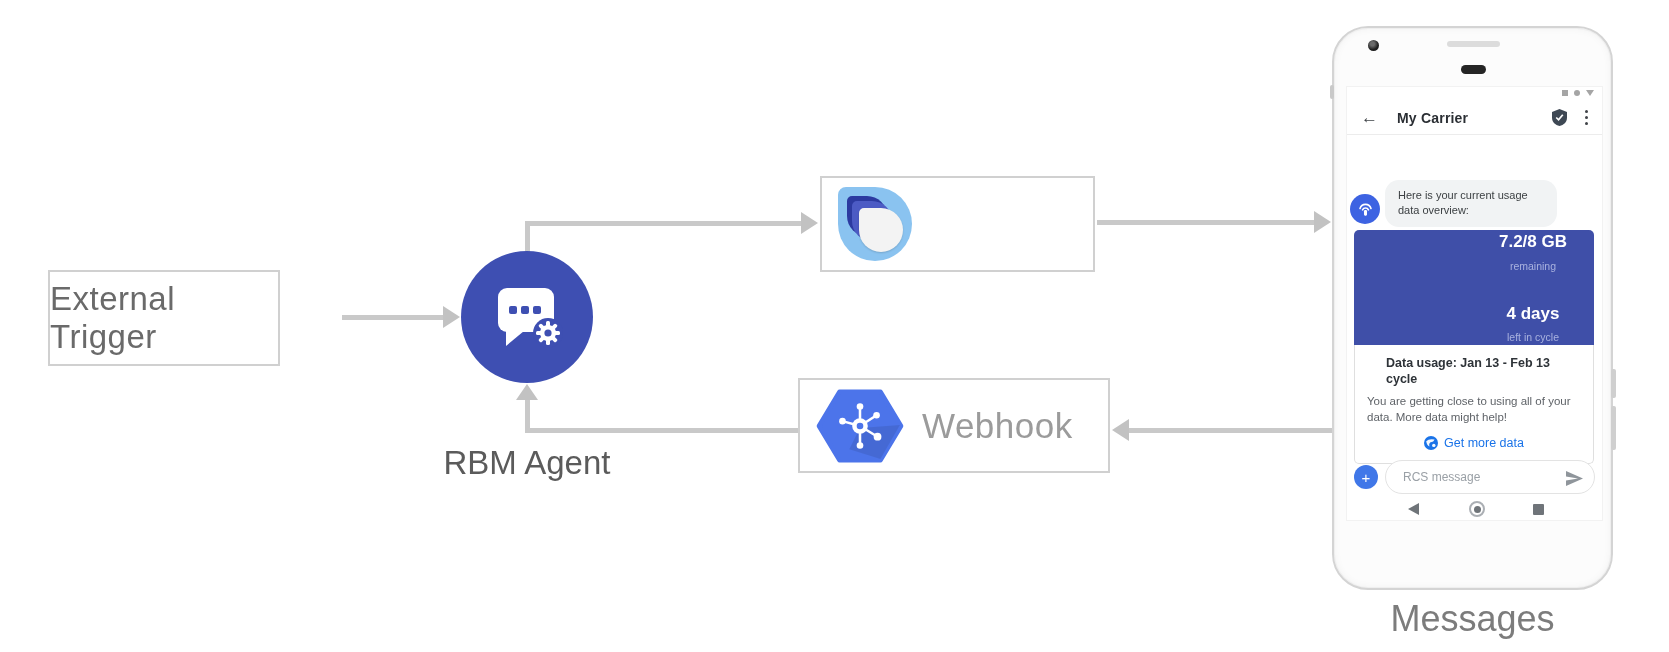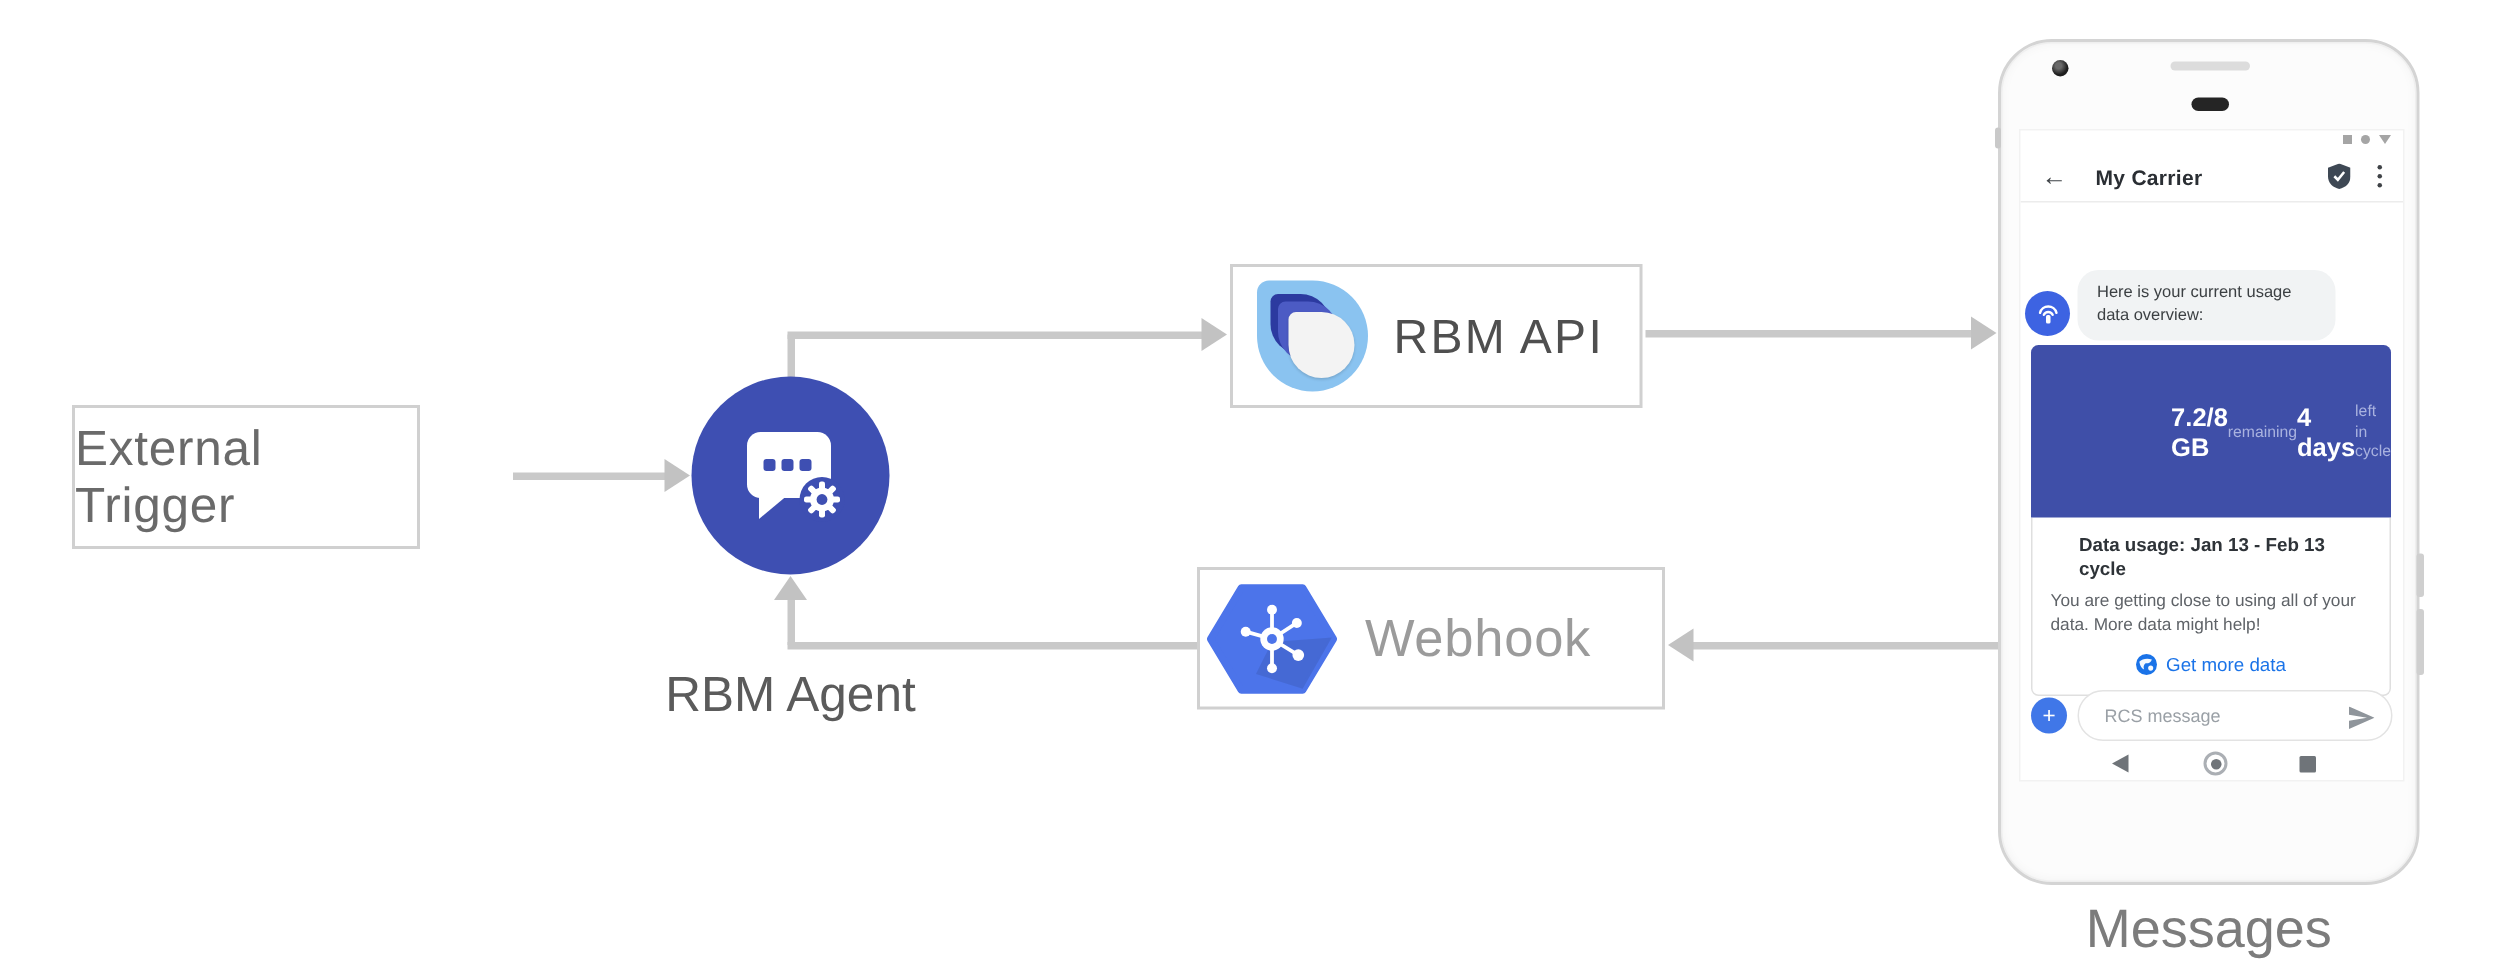--- a/index.html
+++ b/index.html
@@ -13,21 +13,21 @@
   .arrow-left{position:absolute;width:0;height:0;border-top:11px solid transparent;border-bottom:11px solid transparent;border-right:17px solid #C2C2C2;}
   .arrow-up{position:absolute;width:0;height:0;border-left:11px solid transparent;border-right:11px solid transparent;border-bottom:16px solid #C2C2C2;}
 
   
   .dbox{position:absolute;background:#fff;border:2px solid #D0D0D0;display:flex;align-items:center;}
   .dlabel{font-weight:300;letter-spacing:.5px;}
   #external-trigger-box{left:48px;top:270px;width:232px;height:96px;justify-content:center;}
   #external-trigger-box .dlabel{font-size:33px;color:#6A6A6A;}
   #rbm-api-box{left:820px;top:176px;width:275px;height:96px;padding-left:16px;gap:17px;}
   #rbm-api-box .dlabel{font-size:32px;color:#4F4F4F;letter-spacing:1.5px;}
-  #webhook-box{left:798px;top:378px;width:312px;height:95px;padding-left:4px;gap:18px;}
+  #webhook-box{left:798px;top:378px;width:312px;height:95px;padding-left:16px;gap:18px;}
   #webhook-box .dlabel{font-size:35px;color:#9B9B9B;}
 
   
   #rbm-agent-circle{position:absolute;left:461px;top:251px;width:132px;height:132px;border-radius:50%;background:#3E4FB2;display:flex;align-items:center;justify-content:center;}
   #rbm-agent-label{position:absolute;left:397px;top:444px;width:260px;text-align:center;font-size:33px;font-weight:400;color:#5B5B5B;}
 
   
   .rbm-logo{position:relative;width:74px;height:74px;flex:0 0 auto;}
   .rbm-logo .l1{position:absolute;inset:0;background:#8AC3F0;border-radius:8px 50% 50% 50%;}
   .rbm-logo .l2{position:absolute;left:9px;top:9px;width:40px;height:40px;background:#2C3AA0;border-radius:5px 50% 50% 50%;}
@@ -64,21 +64,21 @@
   .bubble{position:absolute;left:38px;top:93px;width:172px;min-height:45px;background:#F1F3F4;border-radius:14px;padding:8px 13px;font-size:11px;line-height:1.4;color:#3C4043;}
 
   
   .card{position:absolute;left:7px;top:143px;width:240px;}
   .card-blue{position:relative;height:115px;background:#3F4FA8;border-radius:5px 5px 0 0;}
   .gauge{position:absolute;left:13px;top:10px;width:94px;height:94px;border-radius:50%;
     background:conic-gradient(from 205deg,#7FB0F2 0%,#9B6BDC 36%,#D239B2 64%,#F01C96 84%,#FFFFFF 86.5%,#FFFFFF 100%);}
   .gauge-inner{position:absolute;inset:14px;border-radius:50%;background:#3F4FA8;display:flex;align-items:center;justify-content:center;}
   .gauge-inner .pct{font-size:30px;font-weight:300;color:#fff;letter-spacing:.5px;}
   .gauge-inner .pct-sign{font-size:13px;color:#E8EAF5;margin-top:12px;}
-  .card-blue .stats{position:absolute;right:0;top:0;width:122px;height:100%;display:flex;align-items:center;justify-content:flex-end;padding-top:2px;}
+  .card-blue .stats{position:absolute;right:0;top:0;width:122px;height:100%;display:flex;flex-direction:column;align-items:center;justify-content:space-between;padding-top:2px;}
   .stat-big{font-size:17px;font-weight:bold;color:#fff;line-height:1.15;}
   .stat-small{font-size:10.5px;color:#A9B2DF;line-height:1.3;}
   .stat-gap{height:14px;}
   .card-white{background:#fff;border:1px solid #DFDFDF;border-top:none;border-radius:0 0 5px 5px;padding:10px 12px 13px;}
   .usage-title{font-size:12.5px;font-weight:bold;color:#2E3338;line-height:1.3;padding-left:19px;}
   .usage-body{margin-top:5px;font-size:11.5px;color:#5F6368;line-height:1.45;}
   .usage-action{margin-top:10px;display:flex;align-items:center;justify-content:center;gap:6px;cursor:pointer;}
   .usage-action span{font-size:12.5px;font-weight:500;color:#1A73E8;}
 
   
@@ -144,21 +144,20 @@
   </div>
   <div id="rbm-agent-label">RBM Agent</div>
 
   <div class="dbox" id="rbm-api-box">
     <div class="rbm-logo">
       <div class="l1"></div>
         <div class="l2"></div>
         <div class="l3"></div>
         <div class="l4"></div>
     </div>
-    <span class="dlabel">RBM API</span>
   </div>
 
   <div class="dbox" id="webhook-box">
     <svg width="88" height="74" viewBox="0 0 90 76">
       <polygon points="3,38 24,3 66,3 87,38 66,73 24,73" fill="#4C74EA" stroke="#4C74EA" stroke-width="5" stroke-linejoin="round"></polygon>
       <polygon points="45,40 86,37 66,72 34,62" fill="rgba(0,0,0,0.09)"></polygon>
       <g stroke="#ffffff" stroke-width="2.6">
         <line x1="45" y1="38" x2="45" y2="18"></line>
         <line x1="45" y1="38" x2="62" y2="27"></line>
         <line x1="45" y1="38" x2="63" y2="49"></line>

